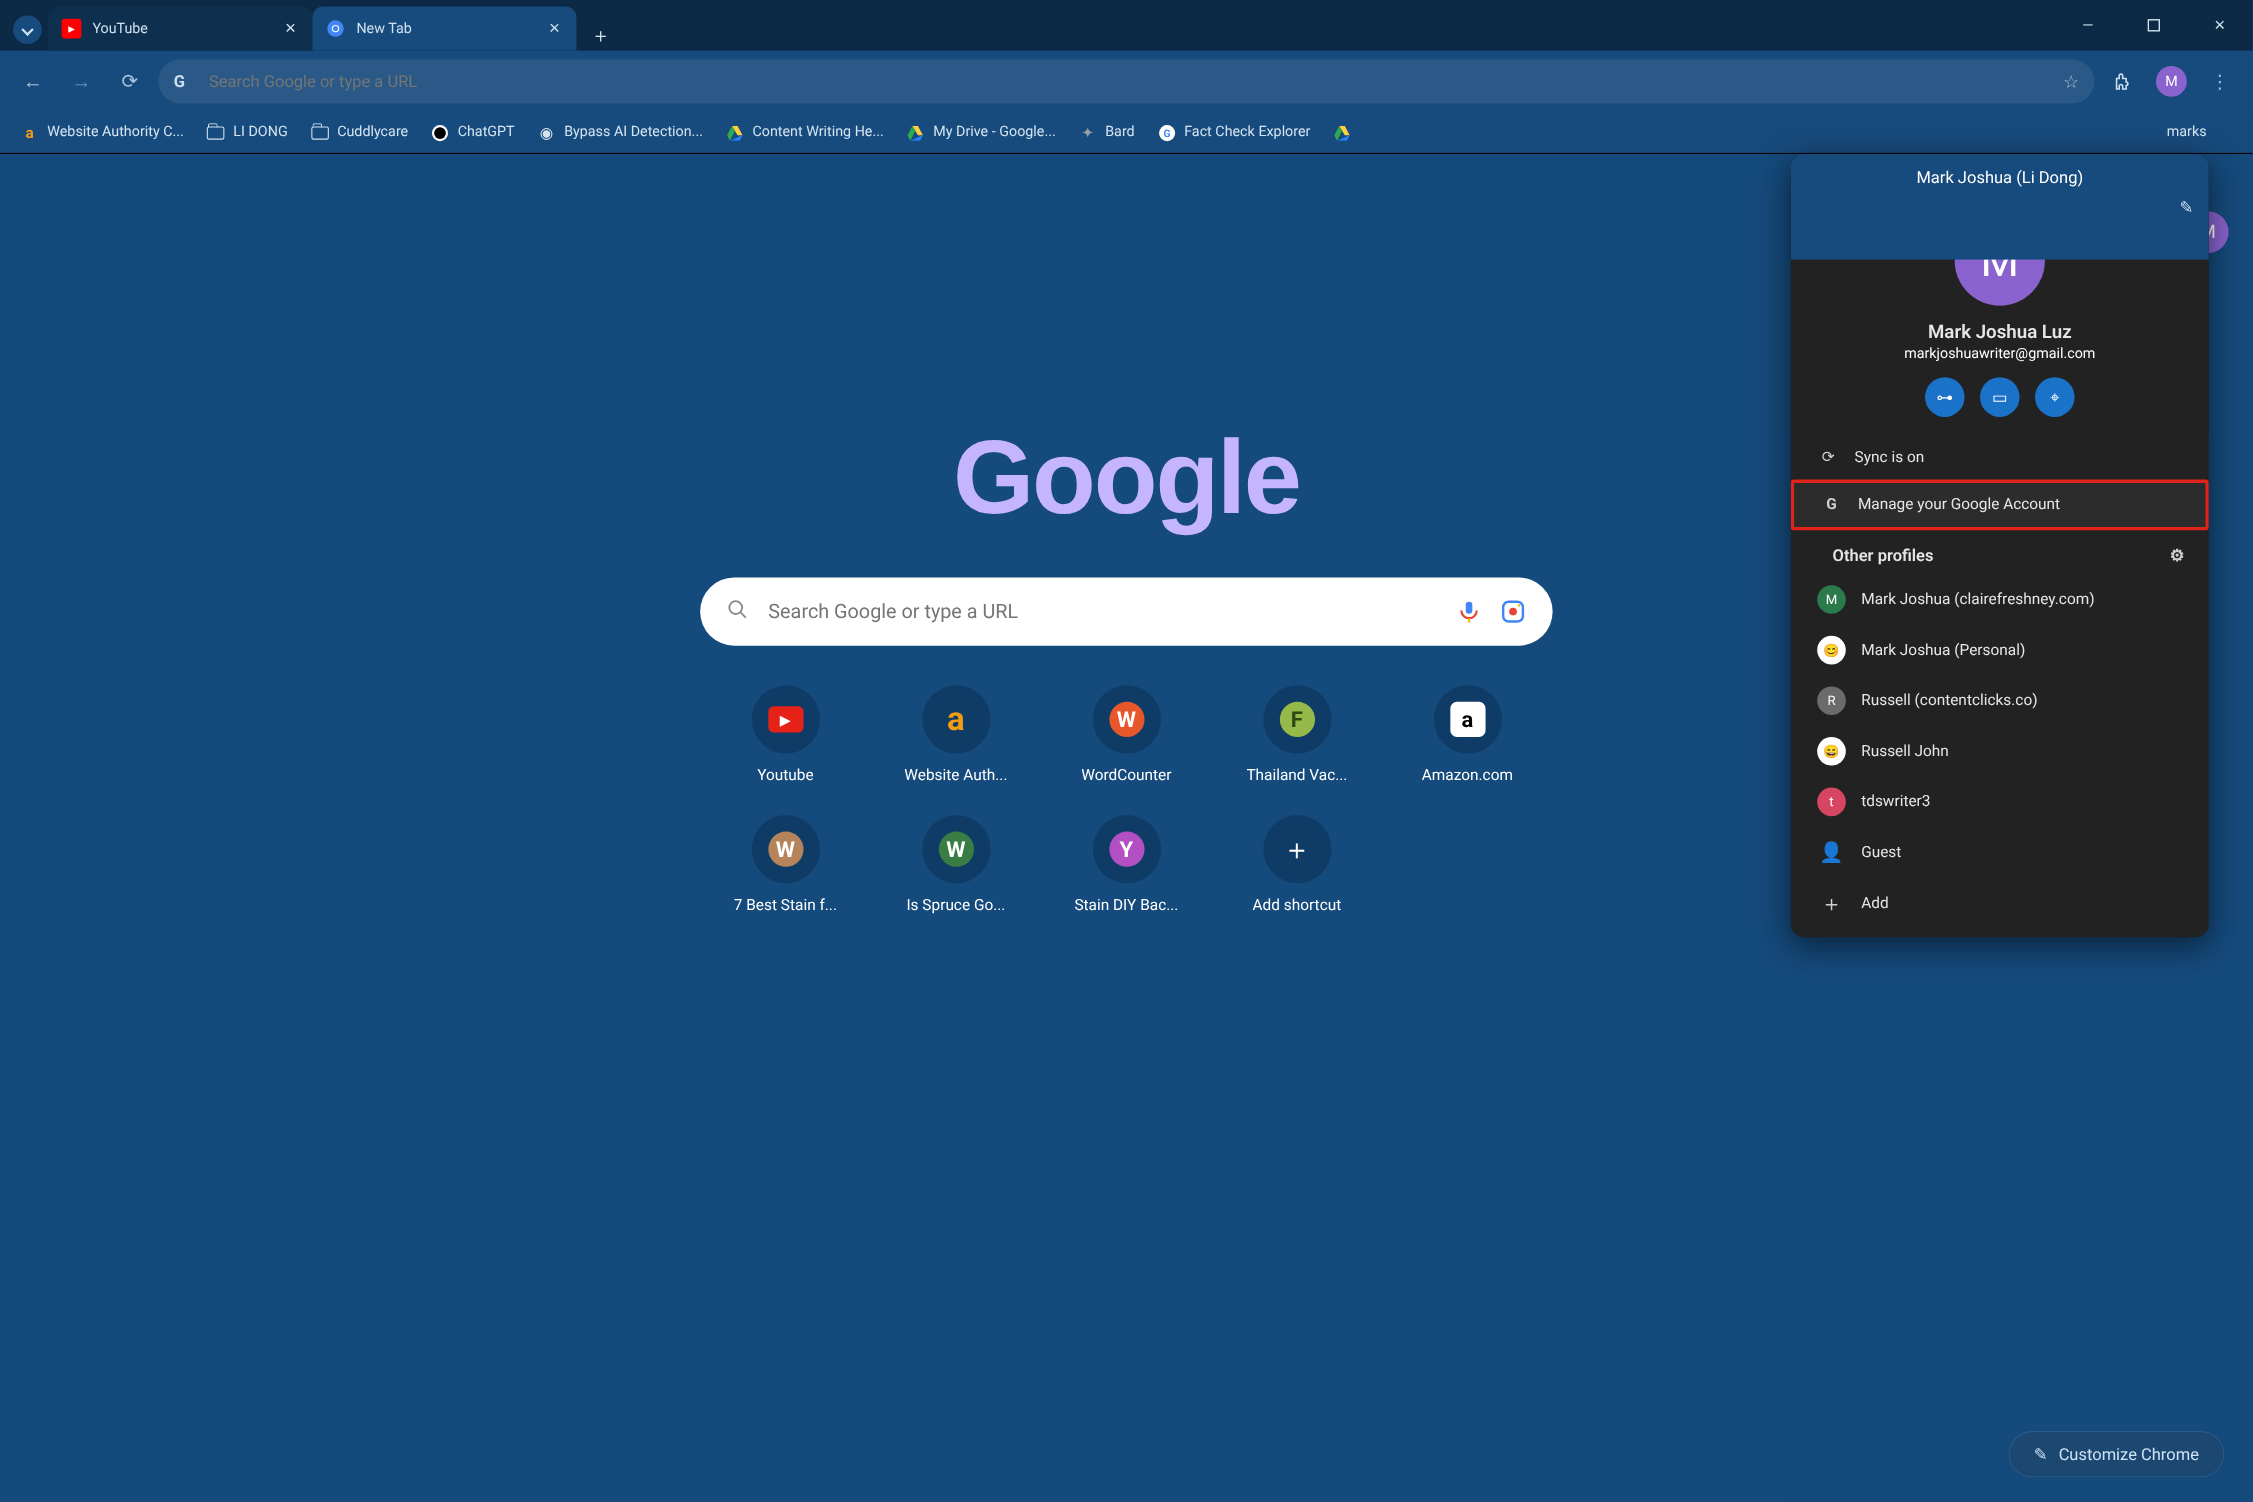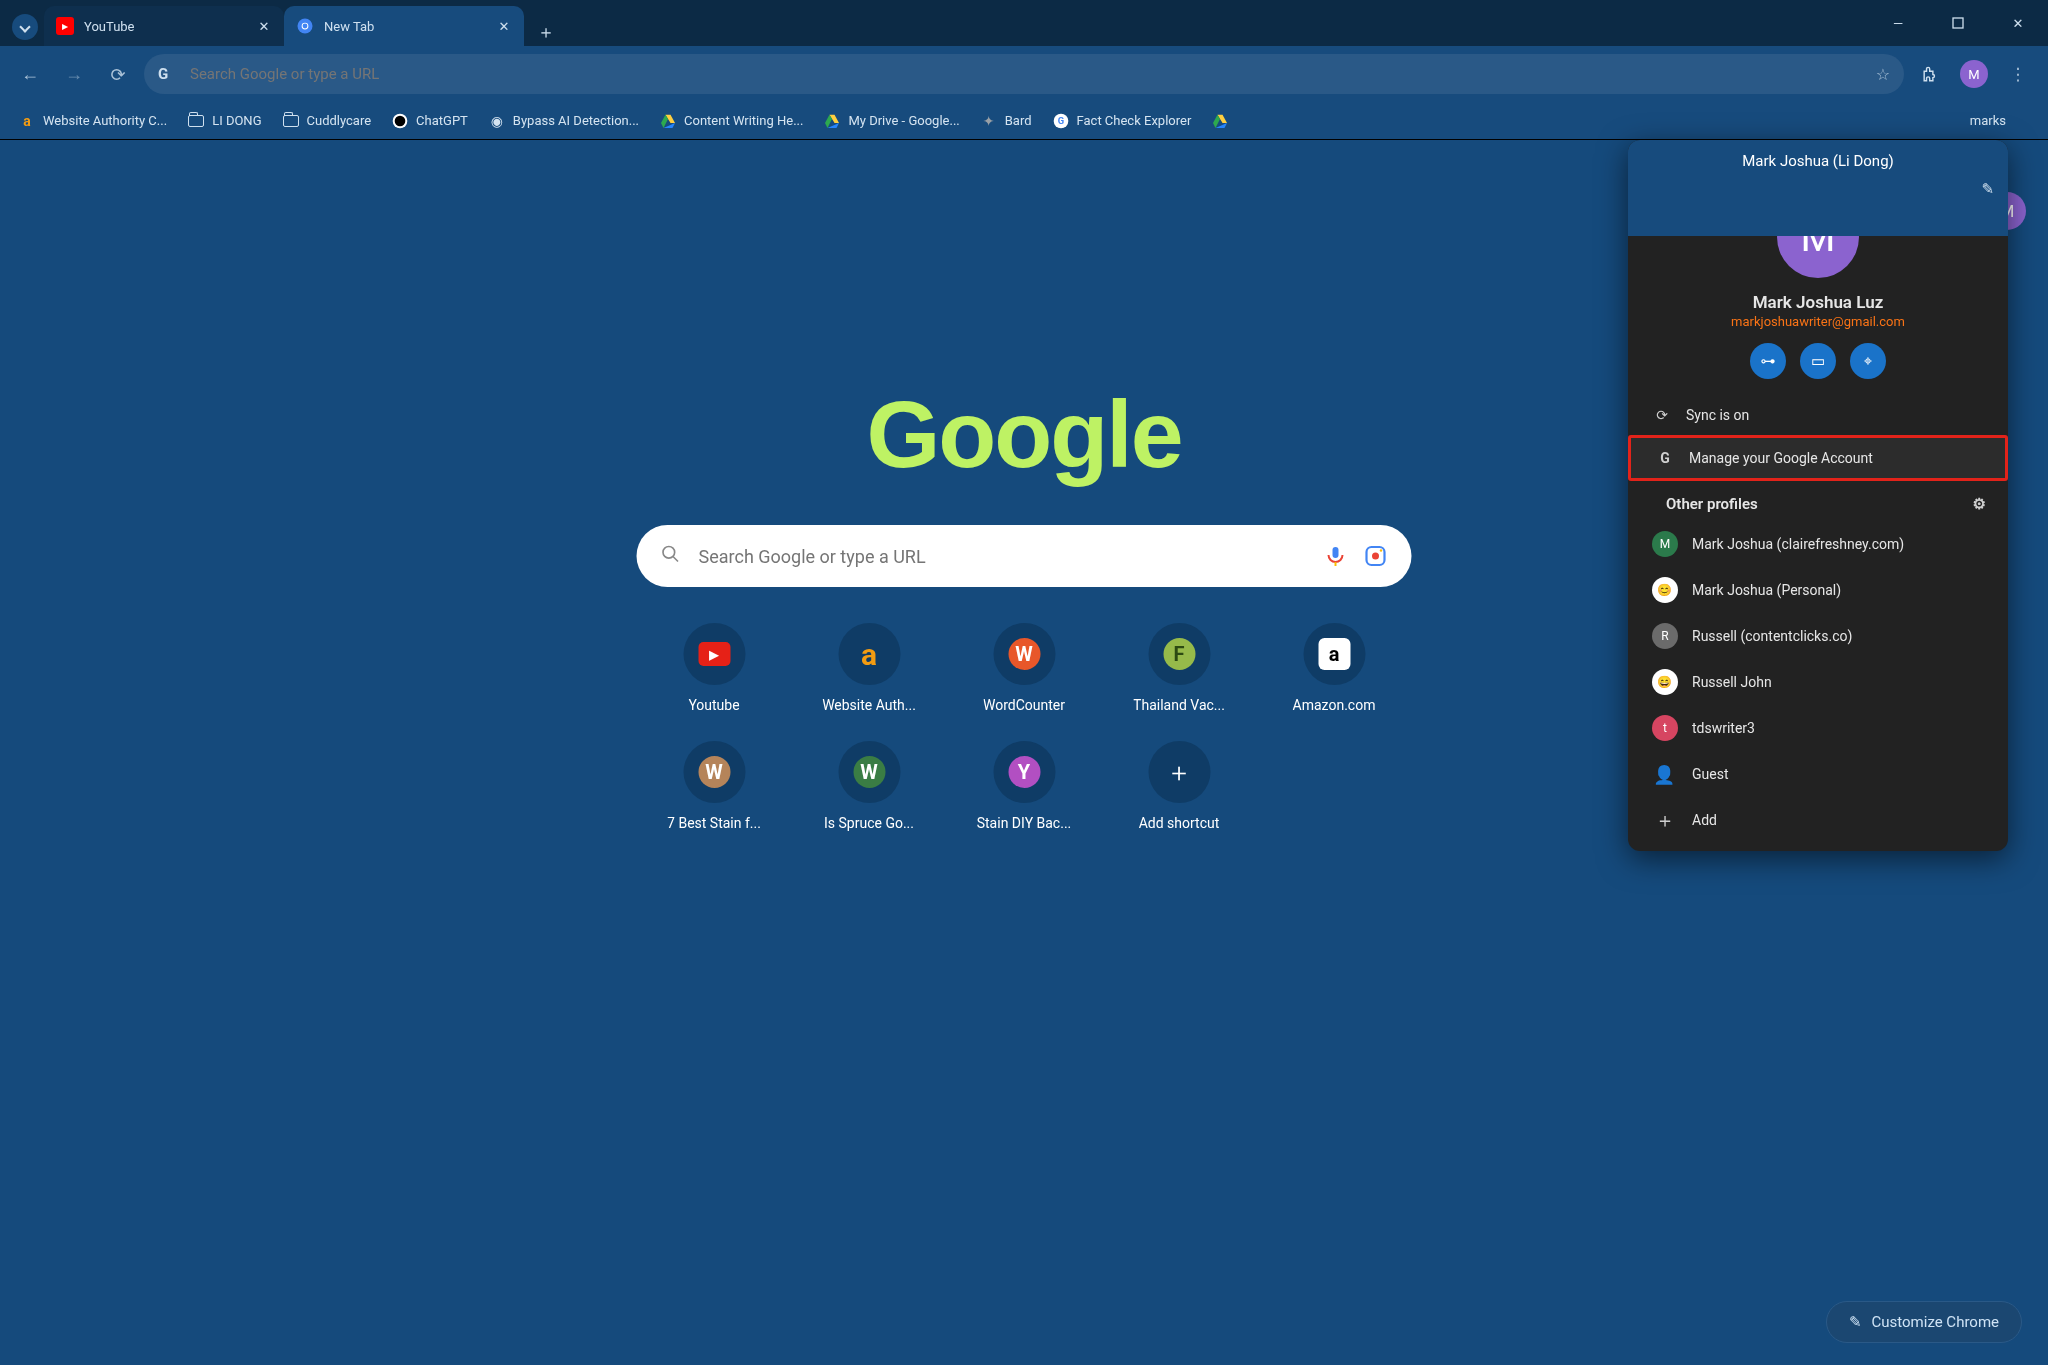--- a/index.html
+++ b/index.html
@@ -46,21 +46,21 @@
   .avatar-small{width:28px;height:28px;border-radius:50%;background:var(--purple);color:#fff;display:flex;align-items:center;justify-content:center;font-size:13px;}
   
   .bookmarks{height:38px;background:var(--tab-active);border-bottom:1px solid #000;display:flex;align-items:center;padding:0 10px;gap:4px;color:var(--bookmark-text);font-size:13px;}
   .bm{display:flex;align-items:center;gap:7px;padding:4px 8px;border-radius:4px;white-space:nowrap;}
   .bm .bm-icon{width:18px;height:18px;display:flex;align-items:center;justify-content:center;font-size:14px;}
   .bm-spacer{flex:1;}
   .all-bm{margin-right:24px;}
   
   .content{position:relative;width:100%;height:calc(1365px - 46px - 56px - 38px);background:var(--bg);}
   .center{position:absolute;left:50%;transform:translateX(-50%);top:240px;display:flex;flex-direction:column;align-items:center;}
-  .google-logo{font-size:95px;font-weight:700;color:#bef264;letter-spacing:-2px;font-family:"Product Sans",Arial,sans-serif;}
+  .google-logo{font-size:95px;font-weight:700;color:#c4b5fd;letter-spacing:-2px;font-family:"Product Sans",Arial,sans-serif;}
   .searchbar{margin-top:36px;width:775px;height:62px;background:#fff;border-radius:31px;display:flex;align-items:center;padding:0 24px;gap:16px;}
   .searchbar .mag{color:#777;font-size:19px;}
   .searchbar input{flex:1;border:none;outline:none;font-size:18px;color:#555;background:transparent;}
   .searchbar .mic,.searchbar .lens{width:24px;height:24px;}
   .shortcuts{margin-top:36px;display:grid;grid-template-columns:repeat(5,155px);row-gap:28px;}
   .sc{display:flex;flex-direction:column;align-items:center;gap:12px;color:#fff;font-size:14px;}
   .sc .circle{width:62px;height:62px;border-radius:50%;background:var(--circle-bg);display:flex;align-items:center;justify-content:center;font-size:20px;color:#fff;}
   .sc .label{max-width:130px;text-align:center;white-space:nowrap;overflow:hidden;text-overflow:ellipsis;}
   
   .ntp-avatar{position:absolute;right:22px;top:52px;width:38px;height:38px;border-radius:50%;background:var(--purple);color:#fff;display:flex;align-items:center;justify-content:center;font-size:17px;}
@@ -68,21 +68,21 @@
   .customize{position:absolute;right:26px;bottom:22px;background:var(--pill-bg);border:1px solid var(--pill-border);color:#cfe3f5;border-radius:22px;height:42px;padding:0 22px;display:flex;align-items:center;gap:10px;font-size:15px;}
   
   .profile-panel{position:absolute;top:0;right:40px;width:380px;background:var(--panel-dark);border-radius:12px;box-shadow:0 8px 30px rgba(0,0,0,0.55);overflow:hidden;color:#e6e6e6;font-size:14px;}
   .pp-header{background:var(--panel-header);position:relative;padding:12px 18px 12px 18px;text-align:center;}
   .pp-header .edit{position:absolute;right:14px;top:40px;color:#cfe0ef;font-size:15px;}
   .pp-profile-name{color:#fff;font-size:15px;margin-bottom:0;}
   .pp-avatar-wrap{background:var(--panel-dark);display:flex;flex-direction:column;align-items:center;padding:0 18px 16px 18px;}
   .pp-avatar{width:82px;height:82px;border-radius:50%;background:var(--purple);color:#fff;display:flex;align-items:center;justify-content:center;font-size:40px;margin-top:-40px;border:0;}
   .pp-header-pad{height:54px;}
   .pp-name{font-size:17px;font-weight:600;margin-top:14px;}
-  .pp-email{font-size:13px;color:#f97316;margin-top:2px;}
+  .pp-email{font-size:13px;color:#ffffff;margin-top:2px;}
   .pp-pills{display:flex;gap:14px;margin-top:14px;}
   .pp-pill{width:36px;height:36px;border-radius:50%;background:#1a73c9;color:#fff;display:flex;align-items:center;justify-content:center;font-size:15px;}
   .pp-row{display:flex;align-items:center;gap:14px;padding:12px 24px;}
   .pp-row .ic{width:20px;text-align:center;color:#cfcfcf;}
   .pp-row.manage{border:3px solid var(--highlight-red);border-radius:3px;margin:0 0 0 0;background:#2c2c2c;}
   .pp-section-title{display:flex;align-items:center;justify-content:space-between;padding:14px 22px 8px 38px;font-weight:600;font-size:15px;}
   .pp-profile-row{display:flex;align-items:center;gap:14px;padding:10px 24px;}
   .pp-profile-row .pavatar{width:26px;height:26px;border-radius:50%;display:flex;align-items:center;justify-content:center;font-size:12px;color:#fff;}
   
   .arrow-svg{position:absolute;top:-66px;right:-20px;width:380px;height:130px;pointer-events:none;}

